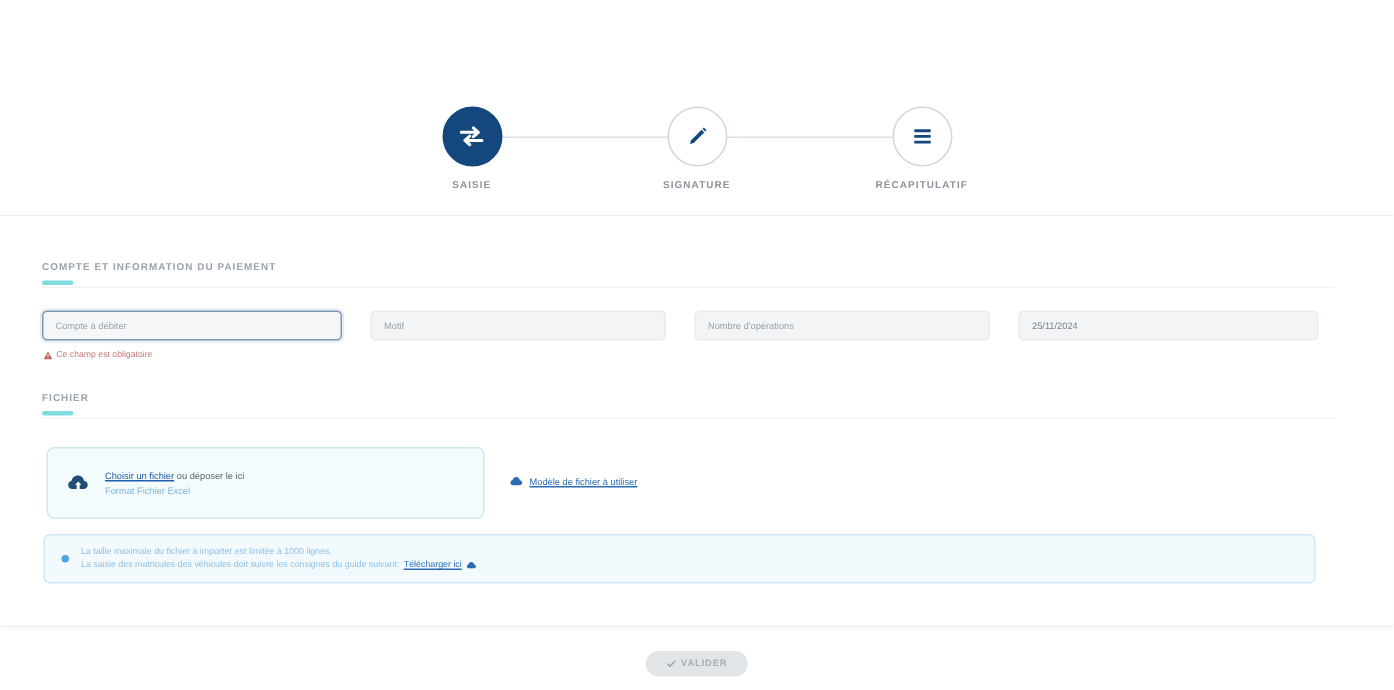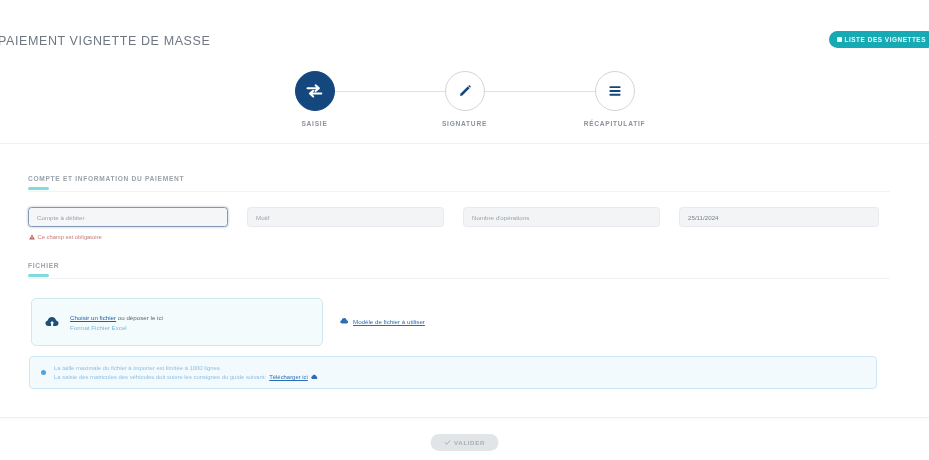--- a/index.html
+++ b/index.html
@@ -172,28 +172,20 @@
     font-size: 6.2px; letter-spacing: .6px; font-weight: 700;
     display: flex; align-items: center; gap: 4px;
     cursor: default; white-space: nowrap;
   }
 </style>
 </head>
 <body>
 
 <div class="page">
 
-  <div class="topbar">
-    <div class="page-title">PAIEMENT VIGNETTE DE MASSE</div>
-
-    <button class="btn-liste">
-      <span class="sq"></span>
-      <span>LISTE DES VIGNETTES</span>
-    </button>
-  </div>
 
   <div class="stepper">
     <div class="steps-wrap">
       <div class="connector c1"></div>
       <div class="connector c2"></div>
 
       <div class="step">
         <div class="circle active">
           <svg class="ico-exchange" width="17" height="14" viewBox="0 0 17 14">
             <path d="M1.5 4.2 H12.3 M9.6 1.3 L12.9 4.2 L9.6 7.1" stroke="#ffffff" stroke-width="2" fill="none" stroke-linecap="round" stroke-linejoin="round"></path>

